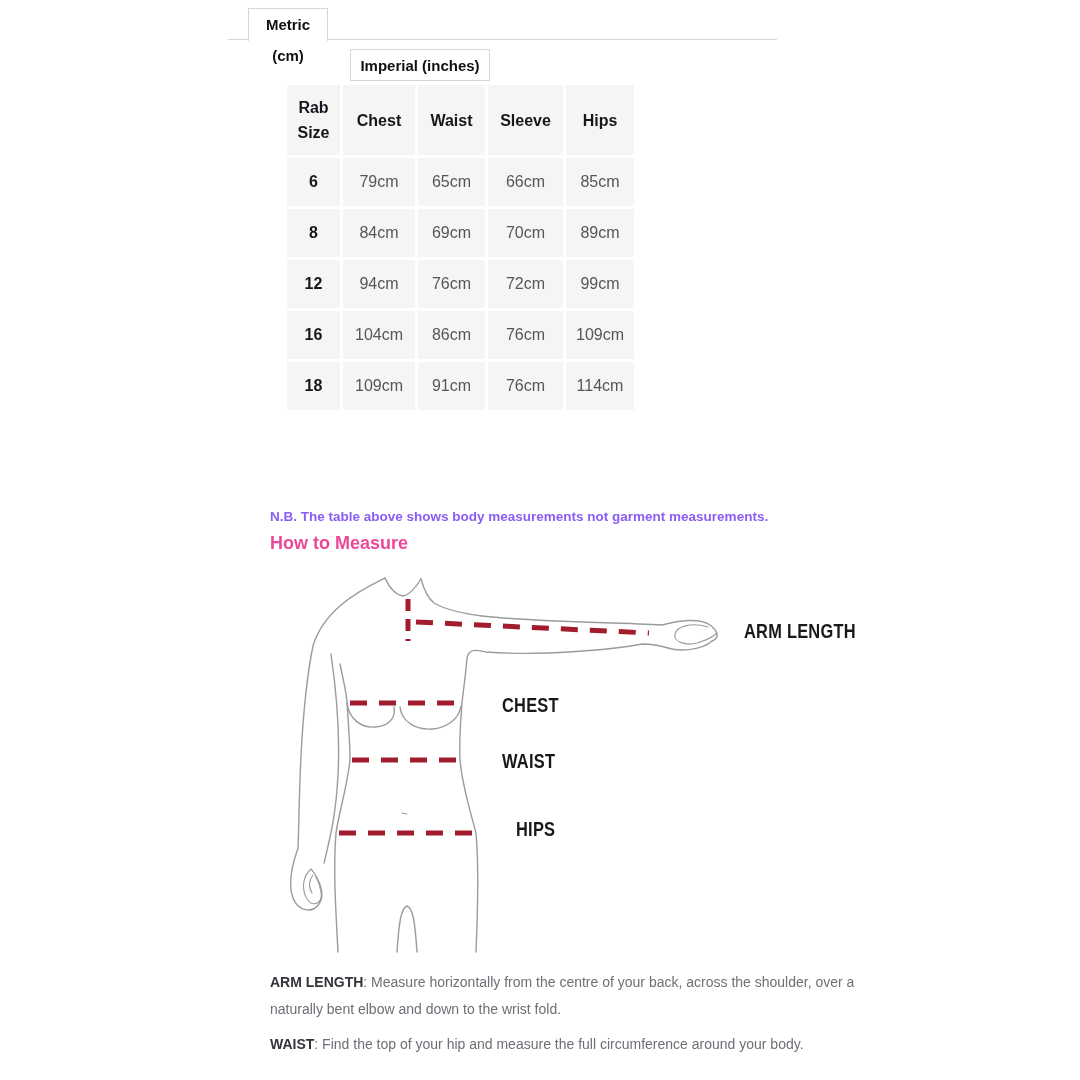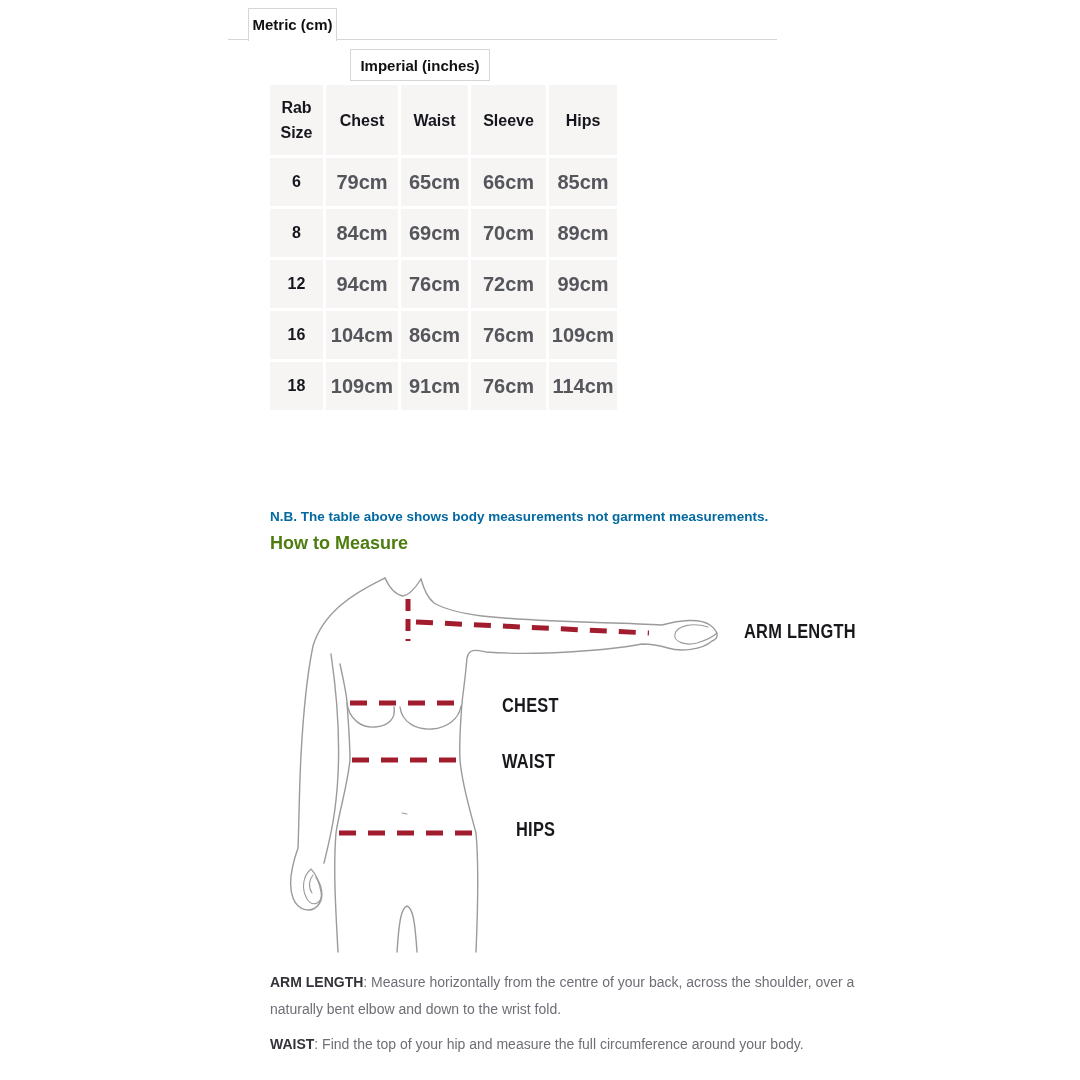--- a/index.html
+++ b/index.html
@@ -13,35 +13,35 @@
   }
   *{margin:0;padding:0;box-sizing:border-box;}
   html,body{background:#fff;}
   body{font-family:"Liberation Sans", sans-serif;}
   #page{position:relative;width:1080px;height:1080px;background:#fff;overflow:hidden;}
 
   
   .tabstrip-line{position:absolute;left:228px;top:39px;width:549px;height:1px;background:var(--border-gray);z-index:1;}
   .tab{position:absolute;top:8px;height:32px;line-height:31px;text-align:center;
        font-size:15px;font-weight:bold;color:#111;background:#fff;border:1px solid var(--border-gray);cursor:pointer;}
-  .tab.active{left:248px;width:89px;border-bottom:none;z-index:3;height:33px;}
+  .tab.active{left:248px;width:80px;border-bottom:none;z-index:3;height:33px;}
   .tab.inactive{left:350px;width:140px;z-index:2;margin-top:41px;}
 
   
-  .size-table-wrap{position:absolute;left:267px;top:82px;}
+  .size-table-wrap{position:absolute;left:284px;top:82px;}
   table.size-table{border-collapse:separate;border-spacing:3px;table-layout:fixed;}
   table.size-table th,table.size-table td{background:var(--cell-bg);text-align:center;vertical-align:middle;}
   table.size-table thead th{height:70px;font-size:16px;font-weight:bold;color:var(--text-dark);line-height:25px;}
   table.size-table tbody th{height:48px;font-size:16px;font-weight:bold;color:var(--text-dark);}
-  table.size-table tbody td{height:48px;font-size:20px;font-weight:bold;color:var(--cell-text);}
+  table.size-table tbody td{height:48px;font-size:16px;font-weight:normal;color:var(--cell-text);}
   .c-size{width:53px;} .c-chest{width:72px;} .c-waist{width:67px;} .c-sleeve{width:75px;} .c-hips{width:68px;}
 
   
-  .nb-note{position:absolute;left:270px;top:509px;font-size:13.5px;font-weight:bold;color:#0369a1;}
-  .htm-title{position:absolute;left:270px;top:533px;font-size:18px;font-weight:bold;color:#4d7c0f;}
+  .nb-note{position:absolute;left:270px;top:509px;font-size:13.5px;font-weight:bold;color:#8b5cf6;}
+  .htm-title{position:absolute;left:270px;top:533px;font-size:18px;font-weight:bold;color:#ec4899;}
 
   
   .figure-svg{position:absolute;left:280px;top:570px;}
   .outline{fill:none;stroke:var(--outline-gray);stroke-width:1.4;stroke-linecap:round;stroke-linejoin:round;}
   .outline.thin{stroke-width:1.1;}
   .measure{fill:none;stroke:var(--accent-red);stroke-width:5;}
   .dash-a{stroke-dasharray:17 12;}
   .dash-v{stroke-dasharray:12 8;}
   .diagram-label{position:absolute;font-size:20px;font-weight:bold;color:#18181c;white-space:nowrap;
                  transform:scaleX(0.82);transform-origin:0 50%;letter-spacing:0.3px;}

